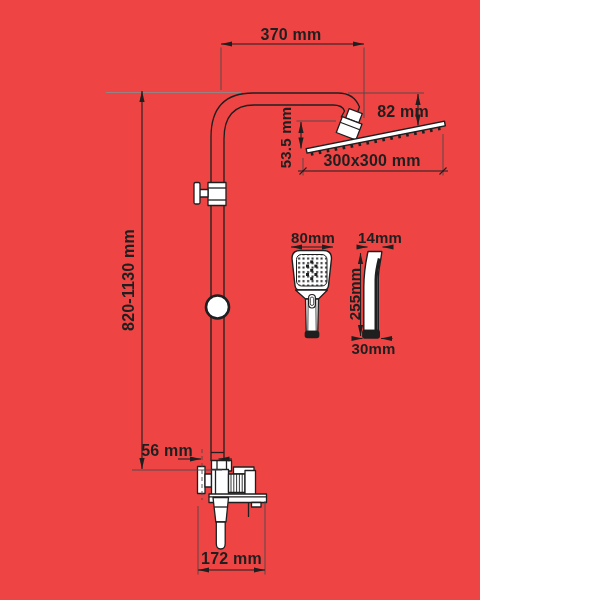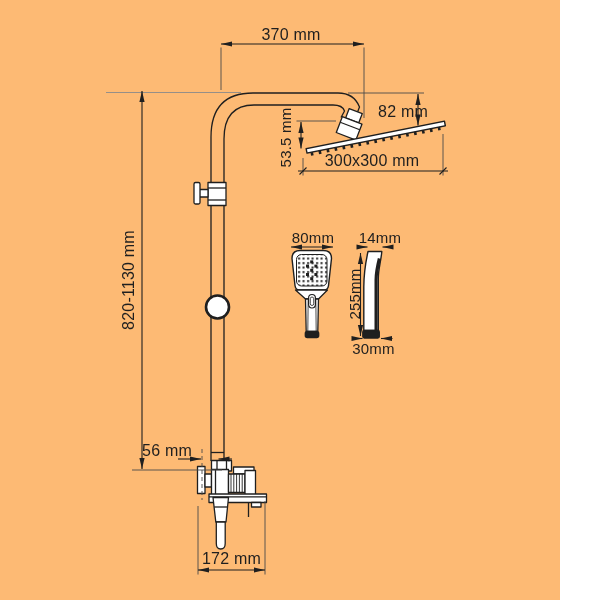--- a/index.html
+++ b/index.html
@@ -1,17 +1,17 @@
 <!DOCTYPE html>
 <html><head>
 <meta charset="utf-8">
 <style>
   html,body{margin:0;padding:0;background:#fff;}
-  #stage{position:relative;width:560px;height:600px;background:#fdba74;overflow:hidden;
-         font-family:"Liberation Sans",sans-serif;}
+  #stage{position:relative;width:480px;height:600px;background:#ef4444;overflow:hidden;
+         font-family:"Liberation Sans",sans-serif;font-weight:bold;}
   svg{display:block;}
   text{font-family:"Liberation Sans",sans-serif;fill:#1f1f1f;}
   .dimtxt{font-size:16px;letter-spacing:.2px;}
   .dimtxt-sm{font-size:15px;letter-spacing:.2px;}
 </style>
 </head>
 <body>
 
 <div id="stage">
 <svg width="600" height="600" viewBox="0 0 600 600">

